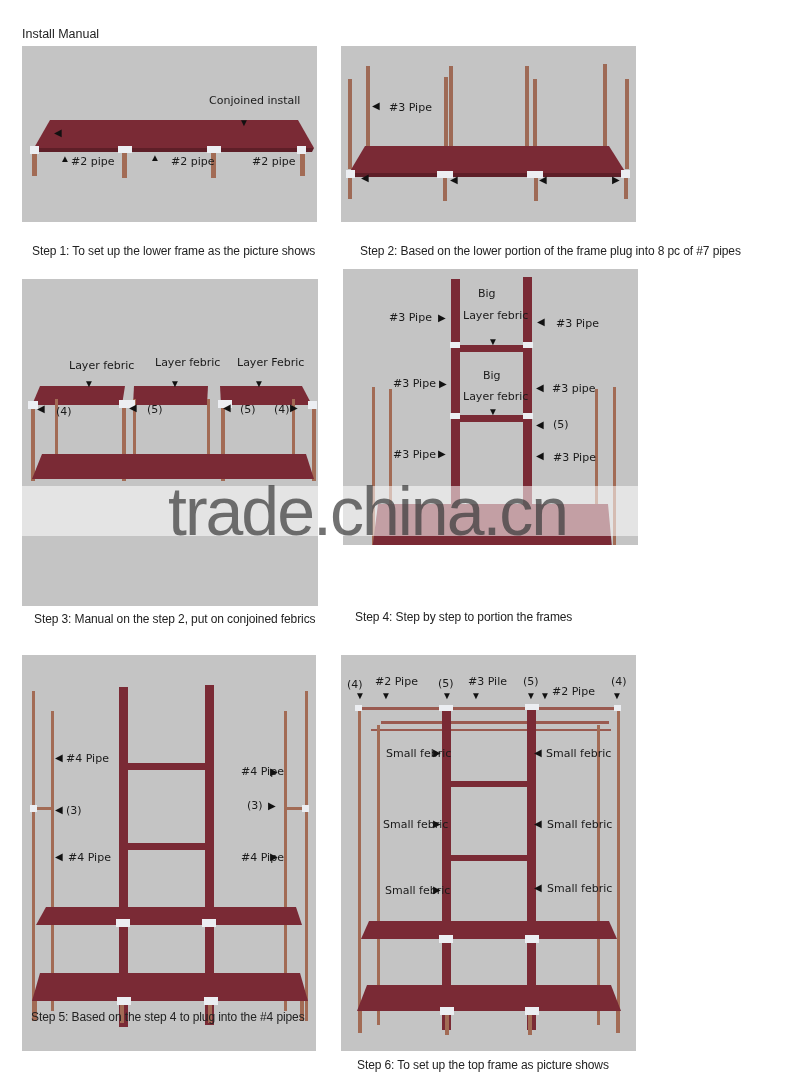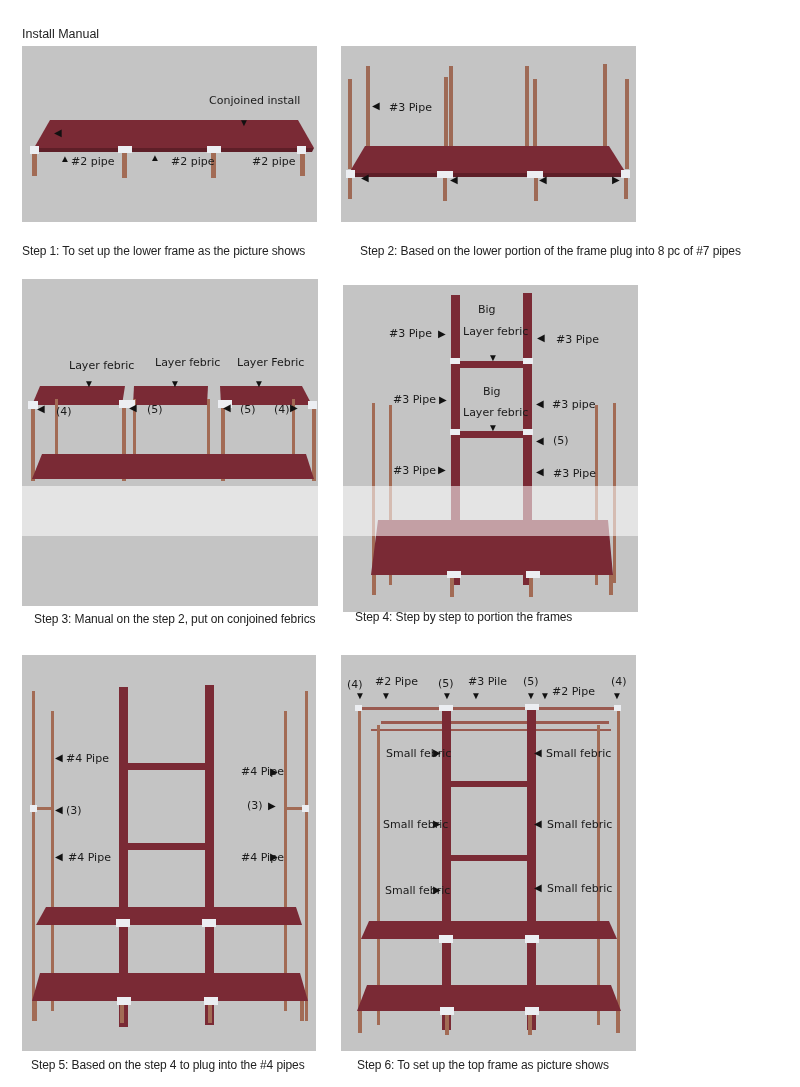--- a/index.html
+++ b/index.html
@@ -38,21 +38,21 @@
   </svg>
   <span class="arrow" style="left:32px;top:82px;">◀</span>
   <span class="arrow" style="left:217px;top:72px;">▼</span>
   <span class="lbl" style="left:187px;top:49px;">Conjoined install</span>
   <span class="arrow" style="left:38px;top:108px;">▲</span>
   <span class="lbl" style="left:49px;top:110px;">#2 pipe</span>
   <span class="arrow" style="left:128px;top:107px;">▲</span>
   <span class="lbl" style="left:149px;top:110px;">#2 pipe</span>
   <span class="lbl" style="left:230px;top:110px;">#2 pipe</span>
 </div>
-<div class="caption" style="left:22px;top:244px;">Step 1: To set up the lower frame as the picture shows</div>
+<div class="caption" style="left:32px;top:244px;">Step 1: To set up the lower frame as the picture shows</div>
 
 <div class="panel" style="left:341px;top:46px;width:295px;height:176px;">
   <svg width="295" height="176">
     <g fill="#9e6a56">
       <rect x="7" y="33" width="4" height="90"></rect>
         <rect x="25" y="20" width="4" height="82"></rect>
       <rect x="103" y="31" width="4" height="92"></rect>
         <rect x="108" y="20" width="4" height="82"></rect>
       <rect x="184" y="20" width="4" height="82"></rect>
         <rect x="192" y="33" width="4" height="90"></rect>
@@ -119,21 +119,21 @@
   <span class="lbl" style="left:34px;top:127px;">(4)</span>
   <span class="arrow" style="left:107px;top:124px;">◀</span>
   <span class="lbl" style="left:125px;top:125px;">(5)</span>
   <span class="arrow" style="left:201px;top:124px;">◀</span>
   <span class="lbl" style="left:218px;top:125px;">(5)</span>
   <span class="lbl" style="left:252px;top:125px;">(4)</span>
   <span class="arrow" style="left:268px;top:124px;">▶</span>
 </div>
 <div class="caption" style="left:34px;top:612px;">Step 3: Manual on the step 2, put on conjoined febrics</div>
 
-<div class="panel" style="left:343px;top:285px;width:295px;height:327px;">
+<div class="panel" style="left:343px;top:269px;width:295px;height:276px;">
   <svg width="295" height="327">
     <g fill="#7a2a35">
       <rect x="108" y="10" width="9" height="290"></rect>
         <rect x="180" y="8" width="9" height="292"></rect>
       <rect x="116" y="76" width="66" height="7"></rect>
         <rect x="116" y="146" width="66" height="7"></rect>
     </g>
     <g fill="#a26b55">
       <rect x="29" y="118" width="3" height="180"></rect>
         <rect x="46" y="120" width="3" height="180"></rect>
@@ -174,20 +174,21 @@
   <span class="lbl" style="left:209px;top:114px;">#3 pipe</span>
   <span class="arrow" style="left:193px;top:151px;">◀</span>
   <span class="lbl" style="left:210px;top:150px;">(5)</span>
   <span class="arrow" style="left:193px;top:182px;">◀</span>
   <span class="lbl" style="left:210px;top:183px;">#3 Pipe</span>
 </div>
 <div class="caption" style="left:355px;top:610px;">Step 4: Step by step to portion the frames</div>
 
 <div class="watermark">
   <div class="wm-band"></div>
+  <div class="wm-text">trade.china.cn</div>
 </div>
 
 <div class="panel" style="left:22px;top:655px;width:294px;height:396px;">
   <svg width="294" height="396">
     <g fill="#7a2a35">
       <rect x="97" y="32" width="9" height="340"></rect>
         <rect x="183" y="30" width="9" height="340"></rect>
       <rect x="105" y="108" width="79" height="7"></rect>
         <rect x="105" y="188" width="79" height="7"></rect>
     </g>
@@ -222,21 +223,21 @@
   <span class="lbl" style="left:44px;top:150px;">(3)</span>
   <span class="arrow" style="left:33px;top:197px;">◀</span>
   <span class="lbl" style="left:46px;top:197px;">#4 Pipe</span>
   <span class="lbl" style="left:219px;top:111px;">#4 Pipe</span>
   <span class="arrow" style="left:248px;top:112px;">▶</span>
   <span class="lbl" style="left:225px;top:145px;">(3)</span>
   <span class="arrow" style="left:246px;top:146px;">▶</span>
   <span class="lbl" style="left:219px;top:197px;">#4 Pipe</span>
   <span class="arrow" style="left:248px;top:197px;">▶</span>
 </div>
-<div class="caption" style="left:31px;top:1058px;">Step 5: Based on the step 4 to plug into the #4 pipes</div>
+<div class="caption" style="left:31px;top:1010px;">Step 5: Based on the step 4 to plug into the #4 pipes</div>
 
 <div class="panel" style="left:341px;top:655px;width:295px;height:396px;">
   <svg width="295" height="396">
     <g fill="#9a5a50">
       <rect x="17" y="52" width="258" height="3"></rect>
         <rect x="40" y="66" width="228" height="3"></rect>
       <rect x="30" y="74" width="240" height="2"></rect>
     </g>
     <g fill="#7a2a35">
       <rect x="101" y="55" width="9" height="320"></rect>

